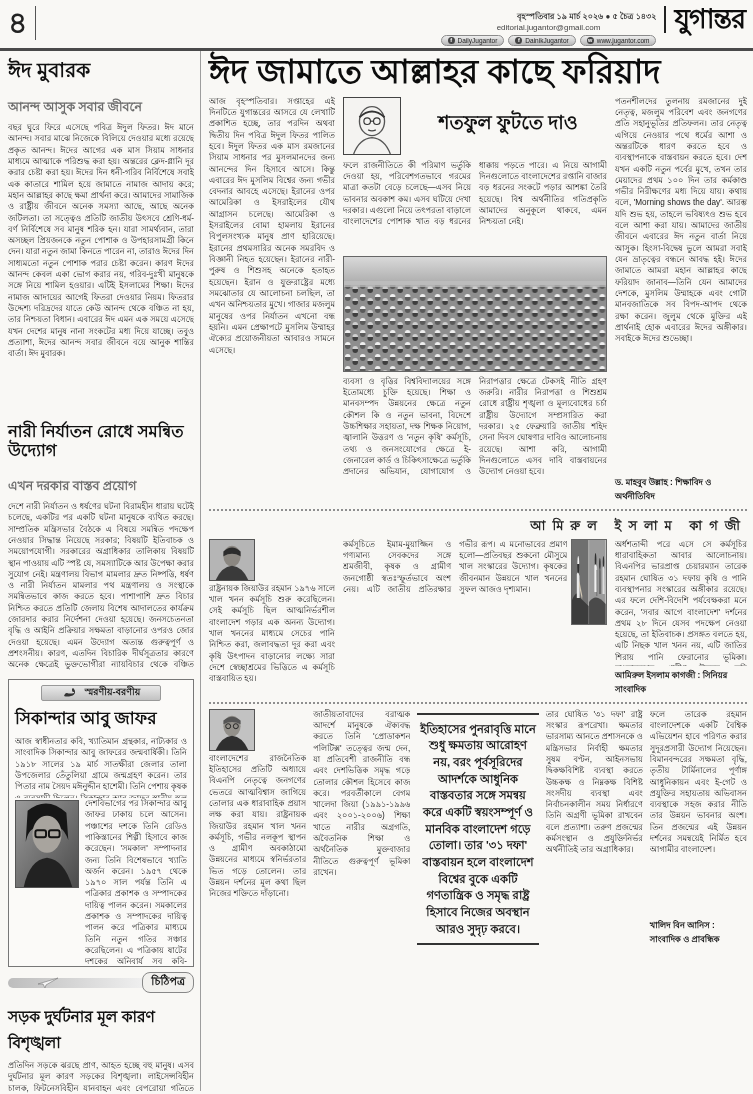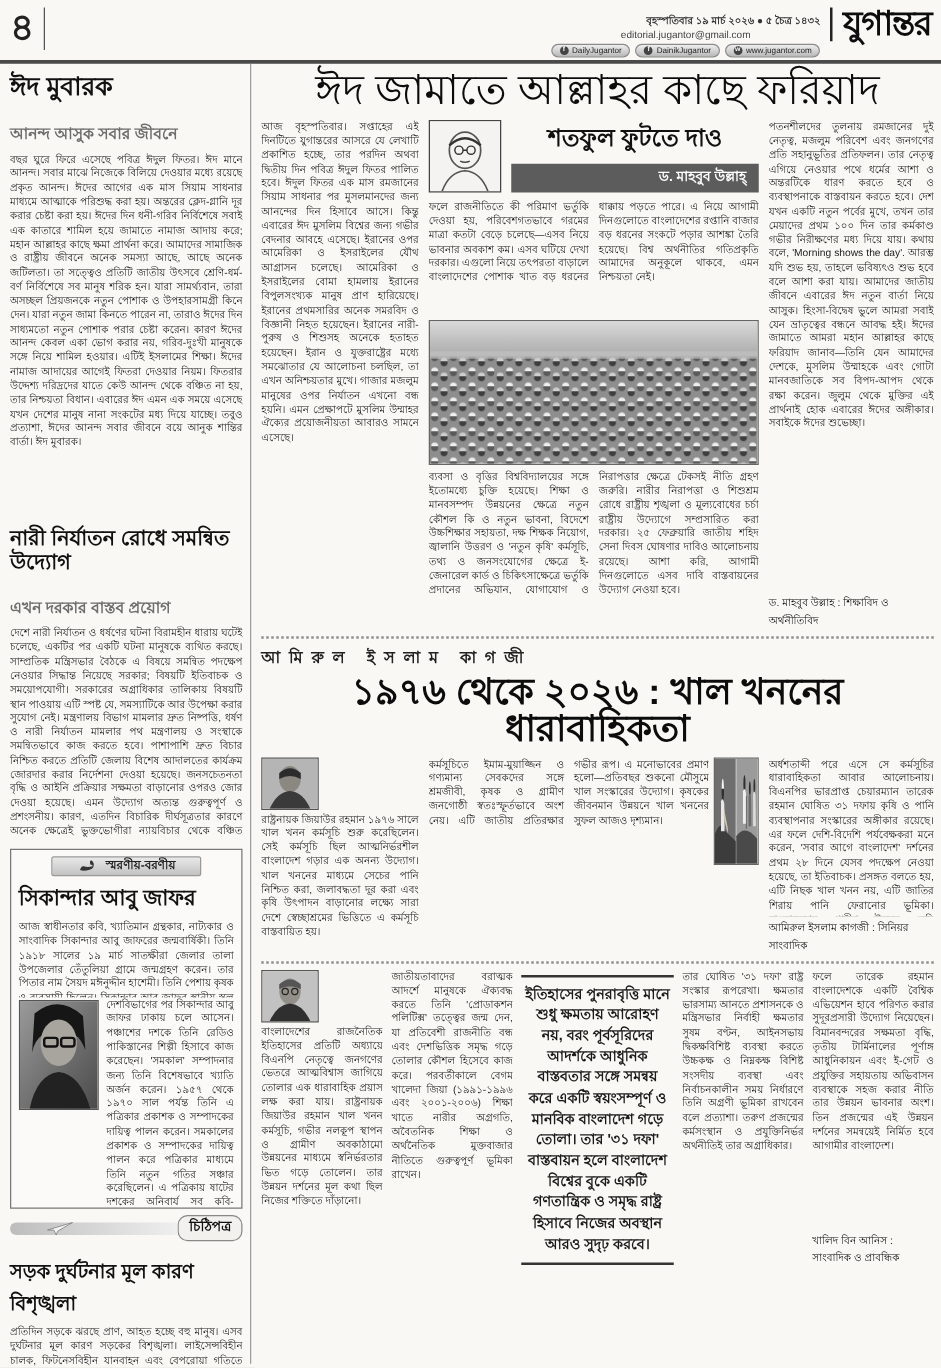--- a/index.html
+++ b/index.html
@@ -43,36 +43,36 @@
   .membadge span{font-size:9.5px;font-weight:800;color:#222;}
   .mem-title{font-size:17px;font-weight:800;margin:2px 0 3px;color:#111;}
   .mem-photo{float:left;width:64px;height:88px;margin:2px 6px 2px 0;border:1px solid #555;}
   .letters{margin-top:2px;}
   .letbadge{display:flex;align-items:center;height:16px;margin-bottom:14px;}
   .letbadge .plane{flex:1;height:10px;background:linear-gradient(90deg,#bdbdbd,#efefef);border-radius:6px 0 0 6px;position:relative;}
   .letbadge .label{font-size:11px;font-weight:800;border:1px solid #888;border-radius:8px;padding:0 8px;background:#f2f1ee;color:#111;}
   .let-title{font-size:15.5px;font-weight:800;margin:4px 0 3px;color:#111;}
   .let-body{height:108px;}
   
-  .a1-headline{font-size:33px;font-weight:400;text-align:center;line-height:1.05;margin:0 0 6px;color:#0c0c0c;}
+  .a1-headline{font-size:33px;font-weight:700;text-align:left;line-height:1.05;margin:0 0 6px;color:#0c0c0c;}
   .a1-body{display:flex;gap:8px;height:408px;}
   .a1-col{width:126px;flex:none;display:flex;flex-direction:column;}
   .a1-center{flex:1;display:flex;flex-direction:column;gap:4px;}
-  .authorblk{display:flex;gap:8px;height:60px;}
+  .authorblk{display:flex;align-items:center;gap:8px;height:60px;}
   .author-sketch{width:58px;height:58px;border:1px solid #444;background:#f2f2f2;flex:none;}
   .author-right{flex:1;}
   .colname{font-size:19px;font-weight:800;text-align:center;color:#111;margin-bottom:3px;}
   .authorbar{background:#5c5c5c;color:#fff;font-size:11px;font-weight:bold;text-align:right;padding:2px 10px;}
   .a1-mid{height:92px;}
   .a1-photo{height:116px;border:1px solid #666;}
   .a1-bot{flex:1;}
-  .art-footer{font-size:8.3px;font-weight:normal;color:#111;margin-top:auto;padding-top:3px;}
+  .art-footer{font-size:8.3px;font-weight:bold;color:#111;margin-top:auto;padding-top:3px;}
   .dotted{border-top:2px dotted #8f8f8f;margin:5px 0;}
   
-  .byline{font-size:13px;font-weight:700;text-align:left;letter-spacing:7px;color:#222;margin:2px 0 2px;}
+  .byline{font-size:13px;font-weight:700;text-align:right;letter-spacing:7px;color:#222;margin:2px 0 2px;}
   .a2-headline{font-size:29px;font-weight:900;text-align:center;line-height:1.05;margin:0 0 6px;color:#0c0c0c;}
   .a2-body{display:flex;gap:8px;height:158px;}
   .a2-col{width:126px;flex:none;display:flex;flex-direction:column;}
   .a2-center{flex:1;display:flex;flex-direction:row;gap:4px;}
   .sm-portrait{width:46px;height:42px;border:1px solid #555;float:left;margin:0 4px 2px 0;}
   .a2-photo{height:86px;border:1px solid #666;}
   .a3-headline{font-size:26px;font-weight:900;text-align:center;line-height:1.05;margin:0 0 6px;color:#0c0c0c;}
   .a3-body{display:flex;gap:7px;height:238px;}
   .a3-col{flex:1;display:flex;flex-direction:column;}
   .quotebox{border-top:2px solid #333;border-bottom:2px solid #333;padding:6px 2px;margin:4px 0;
@@ -194,21 +194,20 @@
                   <path d="M16 20 Q29 8 42 20" fill="none" stroke="#333" stroke-width="2"></path>
                   <circle cx="24" cy="24" r="3.4" fill="none" stroke="#333" stroke-width="1.2"></circle>
                   <circle cx="34" cy="24" r="3.4" fill="none" stroke="#333" stroke-width="1.2"></circle>
                   <path d="M27.4 24 L30.6 24" stroke="#333" stroke-width="1.2"></path>
                   <path d="M25 33 Q29 35 33 33" fill="none" stroke="#444" stroke-width="1.2"></path>
                   <path d="M10 58 Q16 42 29 41 Q42 42 48 58" fill="none" stroke="#555" stroke-width="1.4"></path>
                 </svg>
               </div>
               <div class="author-right">
                 <div class="colname">শতফুল ফুটতে দাও</div>
-                <div class="authorbar">ড. মাহবুব উল্লাহ্</div>
               </div>
             </div>
             <div class="body-txt cols2 a1-mid">ফলে রাজনীতিতে কী পরিমাণ ভর্তুকি দেওয়া হয়, পরিবেশগতভাবে গরমের মাত্রা কতটা বেড়ে চলেছে—এসব নিয়ে ভাবনার অবকাশ কম। এসব ঘটিয়ে দেখা দরকার। এগুলো নিয়ে তৎপরতা বাড়ালে বাংলাদেশের পোশাক খাত বড় ধরনের ধাক্কায় পড়তে পারে। এ নিয়ে আগামী দিনগুলোতে বাংলাদেশের রপ্তানি বাজার বড় ধরনের সংকটে পড়ার আশঙ্কা তৈরি হয়েছে। বিশ্ব অর্থনীতির গতিপ্রকৃতি আমাদের অনুকূলে থাকবে, এমন নিশ্চয়তা নেই।</div>
             <div class="a1-photo">
               <svg class="svgph" viewBox="0 0 280 114" preserveAspectRatio="none">
                 <defs>
                   <linearGradient id="sky" x1="0" y1="0" x2="0" y2="1">
                     <stop offset="0" stop-color="#d9d9d9"></stop>
                       <stop offset="1" stop-color="#a7a7a7"></stop>
                   </linearGradient>
@@ -231,21 +230,20 @@
             <div class="body-txt" style="flex:1;">পতনশীলদের তুলনায় রমজানের দুই নেতৃত্ব, মজলুম পরিবেশ এবং জনগণের প্রতি সহানুভূতির প্রতিফলন। তার নেতৃত্ব এগিয়ে নেওয়ার পথে ধর্মের আশা ও অন্তরটিকে ধারণ করতে হবে ও ব্যবস্থাপনাকে বাস্তবায়ন করতে হবে। দেশ যখন একটি নতুন পর্বের মুখে, তখন তার মেয়াদের প্রথম ১০০ দিন তার কর্মকাণ্ড গভীর নিরীক্ষণের মধ্য দিয়ে যায়। কথায় বলে, 'Morning shows the day'. আরম্ভ যদি শুভ হয়, তাহলে ভবিষ্যৎও শুভ হবে বলে আশা করা যায়। আমাদের জাতীয় জীবনে এবারের ঈদ নতুন বার্তা নিয়ে আসুক। হিংসা-বিদ্বেষ ভুলে আমরা সবাই যেন ভ্রাতৃত্বের বন্ধনে আবদ্ধ হই। ঈদের জামাতে আমরা মহান আল্লাহর কাছে ফরিয়াদ জানাব—তিনি যেন আমাদের দেশকে, মুসলিম উম্মাহকে এবং গোটা মানবজাতিকে সব বিপদ-আপদ থেকে রক্ষা করেন। জুলুম থেকে মুক্তির এই প্রার্থনাই হোক এবারের ঈদের অঙ্গীকার। সবাইকে ঈদের শুভেচ্ছা।</div>
             <div class="art-footer">ড. মাহবুব উল্লাহ : শিক্ষাবিদ ও অর্থনীতিবিদ</div>
           </div>
         </div>
       </article>
 
       <div class="dotted"></div>
 
       <article>
         <div class="byline">আমিরুল ইসলাম কাগজী</div>
-        <h2 class="a2-headline">১৯৭৬ থেকে ২০২৬ : খাল খননের ধারাবাহিকতা</h2>
         <div class="a2-body">
           <div class="a2-col">
             <div class="sm-portrait">
               <svg class="svgph" viewBox="0 0 46 42" preserveAspectRatio="none">
                 <rect width="46" height="42" fill="#b5b5b5"></rect>
                 <ellipse cx="23" cy="17" rx="9" ry="11" fill="#8b8781"></ellipse>
                 <path d="M14 12 Q23 4 32 12 L32 17 Q23 12 14 17 Z" fill="#2c2c2c"></path>
                 <path d="M6 42 Q12 28 23 27 Q34 28 40 42 Z" fill="#3a3a3a"></path>
               </svg>
             </div>

